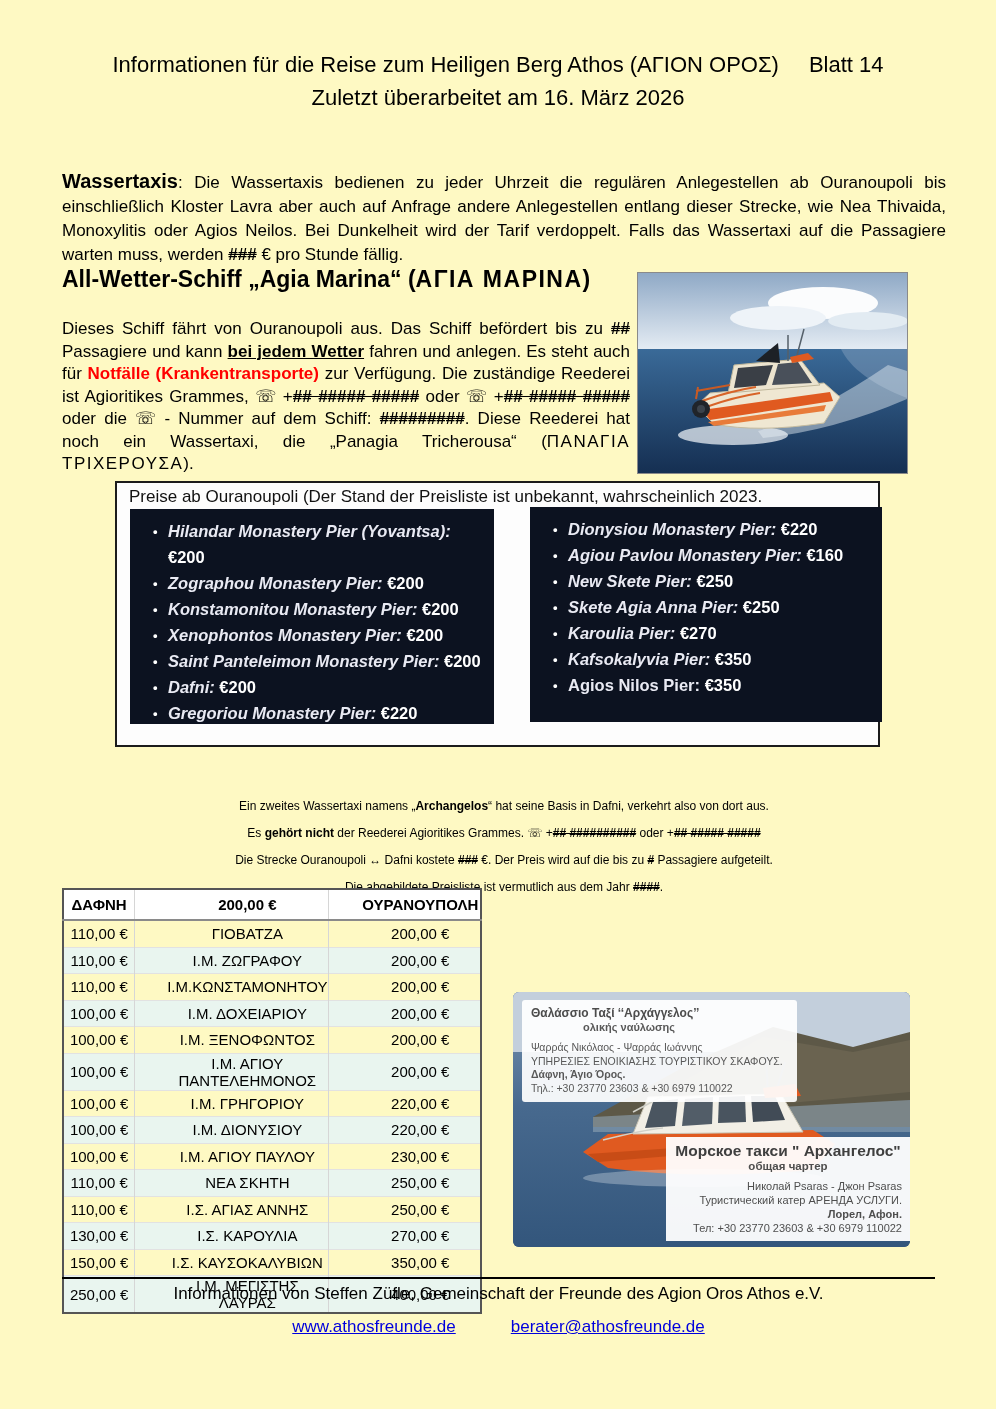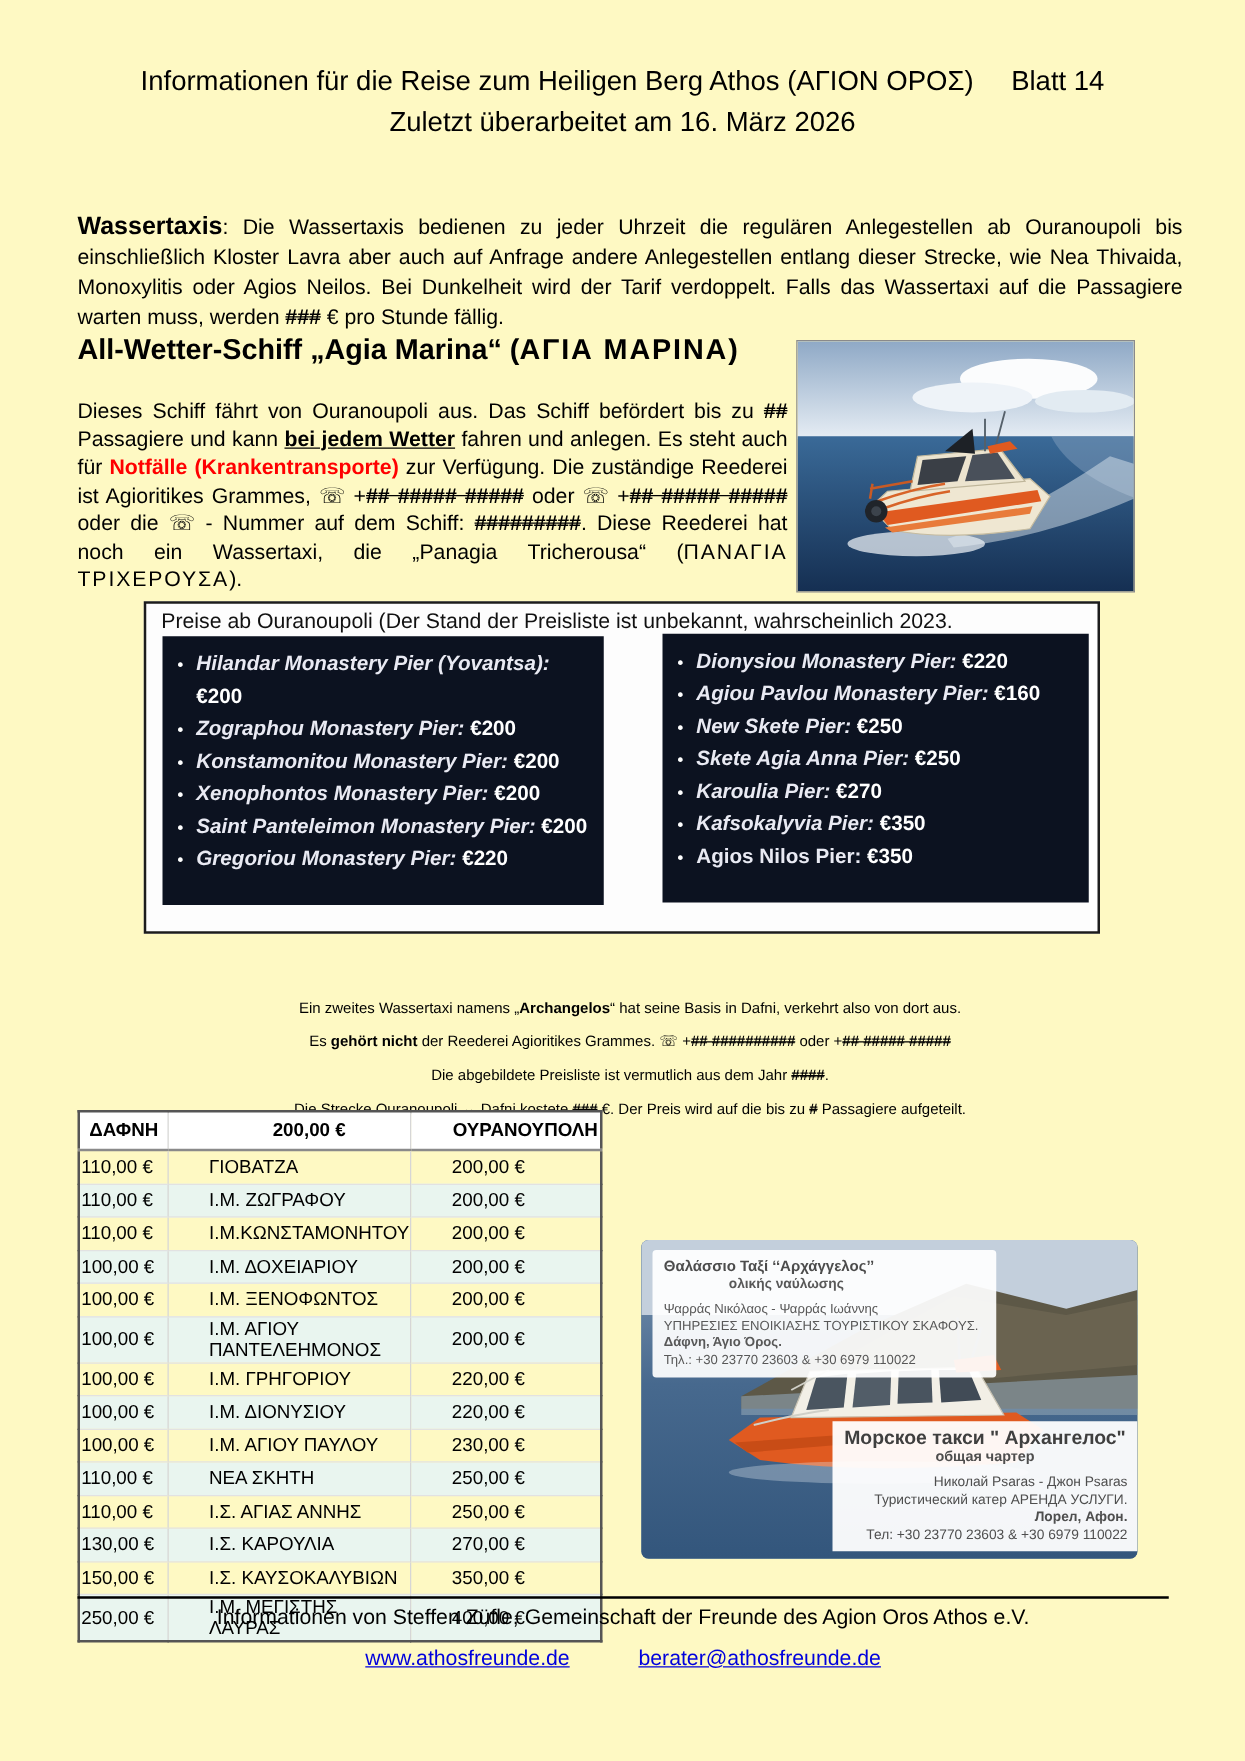--- a/index.html
+++ b/index.html
@@ -26,21 +26,21 @@
   .bu{font-weight:bold;text-decoration:underline;}
   .red{font-weight:bold;color:#ff0000;}
 
   .agia-photo{position:absolute;top:272px;left:637px;width:269px;height:200px;
               border:1px solid #8a8a8a;}
 
   
   .price-box{position:absolute;top:481px;left:115px;width:761px;height:262px;
              border:2px solid #1c1c1c;background:#fdfdfd;}
   .price-box-header{padding:4px 10px 0 12px;font-size:17px;color:#111;}
-  .price-panel{position:absolute;background:#0c1220;color:#fff;}
+  .price-panel{position:absolute;background:#0c1220;color:#fff;padding-left:11px;}
   .price-panel ul{margin:0;padding:9px 6px 0 10px;list-style:none;}
   .price-panel li{position:relative;padding-left:17px;line-height:26px;
                   font-size:16.5px;font-weight:bold;font-style:italic;color:#e9eaf3;}
   .price-panel li::before{content:"•";position:absolute;left:2px;font-style:normal;
                           font-size:13px;top:1px;color:#fff;}
   .price-panel li .pprice{color:#ffffff;font-style:normal;}
   .price-panel li.upright{font-style:normal;}
   .panel-left{top:26px;left:13px;width:353px;height:215px;}
   .panel-right{top:24px;left:413px;width:341px;height:215px;}
 
@@ -48,21 +48,21 @@
   .para-arch{position:absolute;top:793px;left:62px;width:884px;
              font-size:12px;line-height:27px;text-align:center;}
   .para-arch b{font-weight:bold;}
 
   
   .dafni-table{position:absolute;top:888px;left:62px;width:420px;
                border-collapse:collapse;font-size:15px;
                border:2px solid #555;}
   .dafni-table th{font-weight:bold;background:#fff;height:27px;
                   border-bottom:2px solid #8a8a8a;}
-  .dafni-table td{height:23.5px;border-top:1px solid #e2e2e2;}
+  .dafni-table td{height:23.5px;text-align:center;border-top:1px solid #e2e2e2;}
   .dafni-table td+td,.dafni-table th+th{border-left:1px solid #d6d6d6;padding-left:32px;}
   .dafni-table tbody tr:nth-child(even){background:#e9f5ef;}
   .col-dafni{width:142px;}
   .col-dest{width:152px;}
   .col-oura{width:126px;}
 
   
   .card{position:absolute;top:992px;left:513px;width:397px;height:255px;
         border-radius:6px;overflow:hidden;background:#4a6c92;}
   .card svg{position:absolute;top:0;left:0;}
@@ -148,42 +148,43 @@
   <div class="price-box">
     <div class="price-box-header">Preise ab Ouranoupoli (Der Stand der Preisliste ist unbekannt, wahrscheinlich 2023.</div>
 
     <div class="price-panel panel-left">
       <ul>
         <li><span class="plabel">Hilandar Monastery Pier (Yovantsa)</span><span>: </span><span class="pprice">€200</span></li>
         <li><span class="plabel">Zographou Monastery Pier</span><span>: </span><span class="pprice">€200</span></li>
         <li><span class="plabel">Konstamonitou Monastery Pier</span><span>: </span><span class="pprice">€200</span></li>
         <li><span class="plabel">Xenophontos Monastery Pier</span><span>: </span><span class="pprice">€200</span></li>
         <li><span class="plabel">Saint Panteleimon Monastery Pier</span><span>: </span><span class="pprice">€200</span></li>
+        <li><span class="plabel">Dafni</span><span>: </span><span class="pprice">€200</span></li>
         <li><span class="plabel">Gregoriou Monastery Pier</span><span>: </span><span class="pprice">€220</span></li>
       </ul>
     </div>
 
     <div class="price-panel panel-right">
       <ul>
         <li><span class="plabel">Dionysiou Monastery Pier</span><span>: </span><span class="pprice">€220</span></li>
         <li><span class="plabel">Agiou Pavlou Monastery Pier</span><span>: </span><span class="pprice">€160</span></li>
         <li><span class="plabel">New Skete Pier</span><span>: </span><span class="pprice">€250</span></li>
         <li><span class="plabel">Skete Agia Anna Pier</span><span>: </span><span class="pprice">€250</span></li>
         <li><span class="plabel">Karoulia Pier</span><span>: </span><span class="pprice">€270</span></li>
         <li><span class="plabel">Kafsokalyvia Pier</span><span>: </span><span class="pprice">€350</span></li>
         <li class="upright"><span class="plabel">Agios Nilos Pier</span><span>: </span><span class="pprice">€350</span></li>
       </ul>
     </div>
   </div>
 
   <div class="para-arch">
     <div><span>Ein zweites Wassertaxi namens „</span><b>Archangelos</b><span>“ hat seine Basis in Dafni, verkehrt also von dort aus.</span></div>
     <div><span>Es </span><b>gehört nicht</b><span> der Reederei Agioritikes Grammes. </span><span>☏</span><span> +</span><span class="ph">## ##########</span><span> oder +</span><span class="ph">## ##### #####</span></div>
+    <div><span>Die Strecke Ouranoupoli ↔ Dafni kostete </span><span class="ph">###</span><span> €. Der Preis wird auf die bis zu </span><span class="ph">#</span><span> Passagiere aufgeteilt.</span></div>
     <div><span>Die abgebildete Preisliste ist vermutlich aus dem Jahr </span><span class="ph">####</span><span>.</span></div>
-    <div><span>Die Strecke Ouranoupoli ↔ Dafni kostete </span><span class="ph">###</span><span> €. Der Preis wird auf die bis zu </span><span class="ph">#</span><span> Passagiere aufgeteilt.</span></div>
   </div>
 
   <table class="dafni-table">
     <thead>
       <tr>
         <th class="col-dafni">ΔΑΦΝΗ</th>
         <th class="col-dest">200,00 €</th>
         <th class="col-oura">ΟΥΡΑΝΟΥΠΟΛΗ</th>
       </tr>
     </thead>

